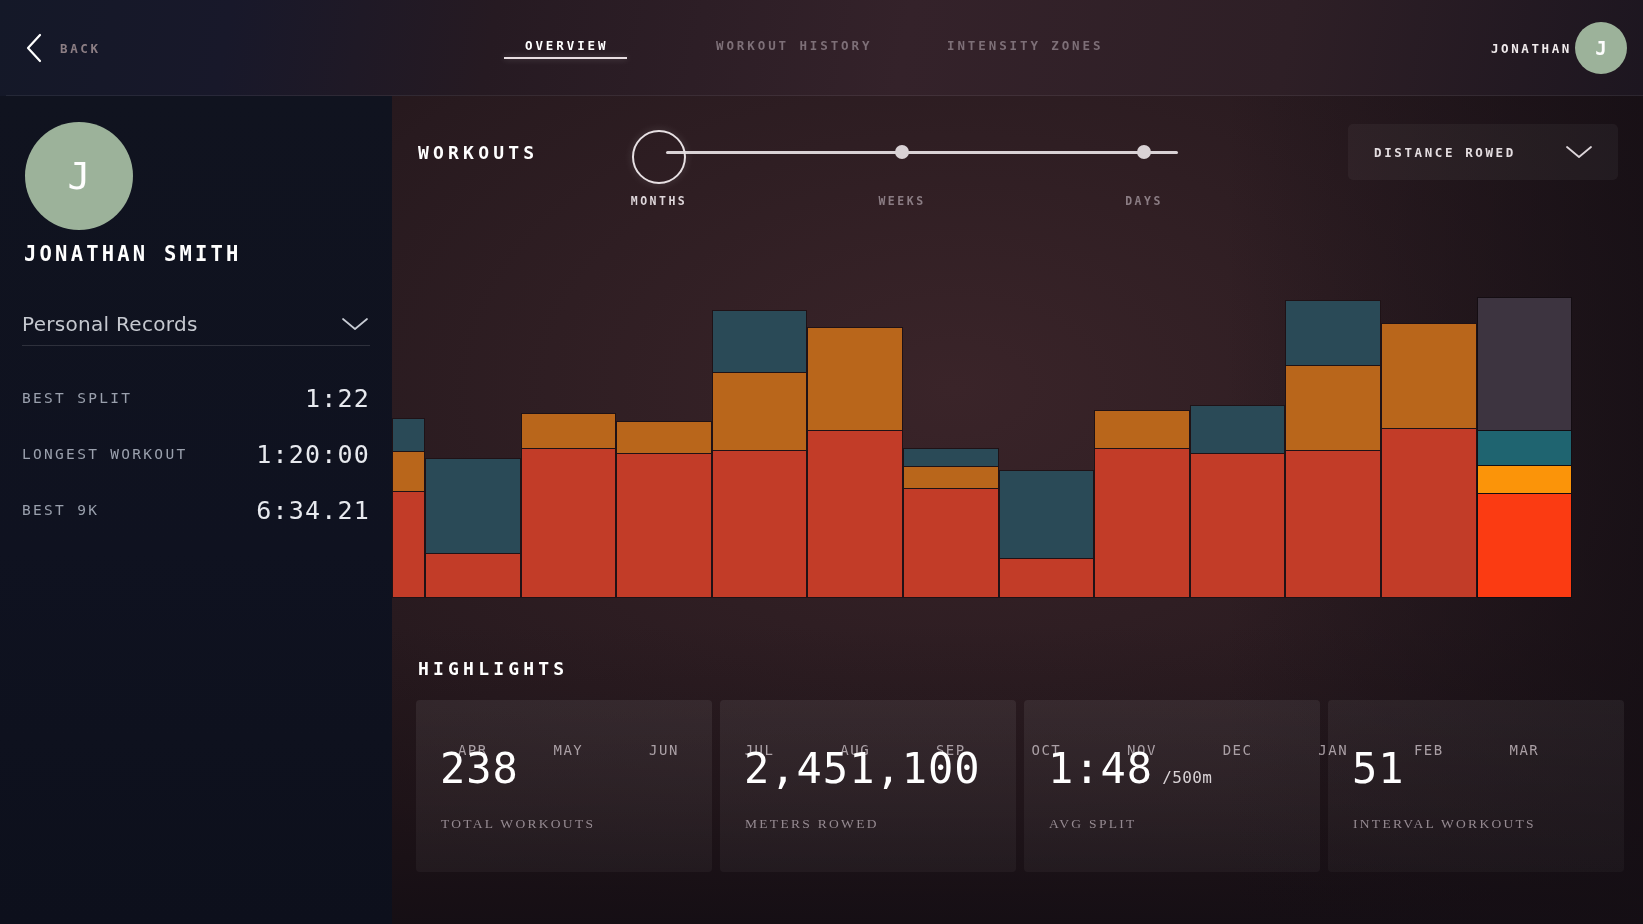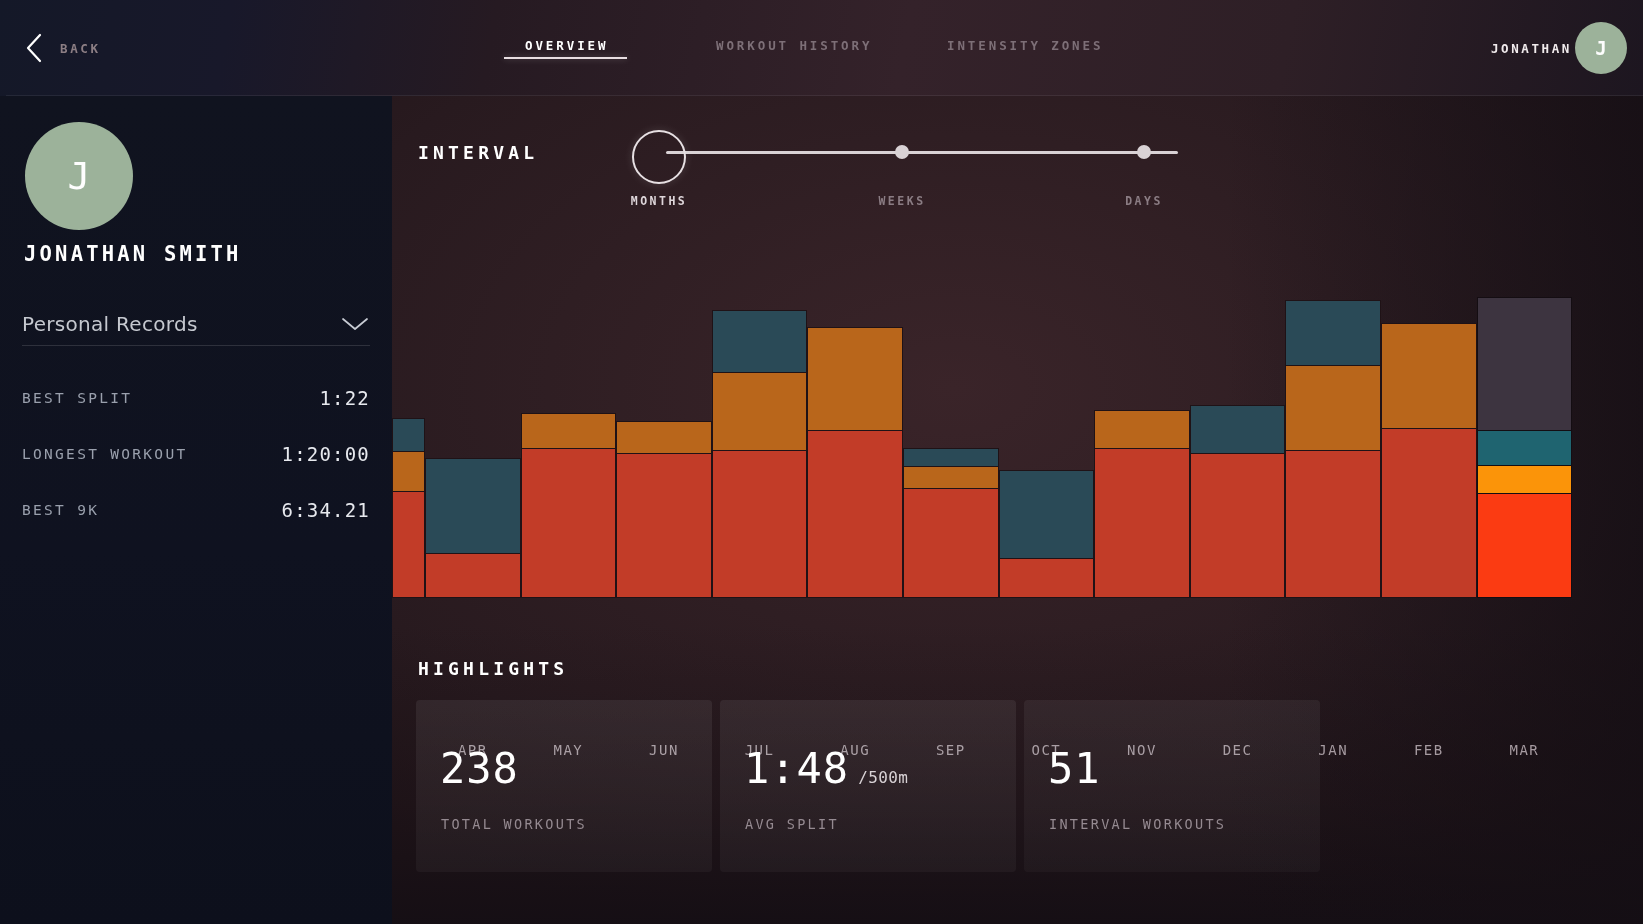--- a/index.html
+++ b/index.html
@@ -94,21 +94,21 @@
   }
   .pr-select-label {
     font-family:"DejaVu Sans", sans-serif;
     font-size:20px; color:#c5c8cf; letter-spacing:0.3px;
   }
   .pr-rows { position:absolute; left:22px; top:274px; width:348px; }
   .pr-row {
     height:56px; display:flex; align-items:center; justify-content:space-between;
   }
   .pr-key { font-size:14.5px; letter-spacing:2.3px; color:#9aa0ad; }
-  .pr-val { font-size:19px; letter-spacing:1.2px; color:#e7e9ee; }
+  .pr-val { font-size:25px; letter-spacing:1.2px; color:#e7e9ee; }
 
   
   .content { position:absolute; left:392px; top:96px; width:1251px; height:828px; z-index:4; }
 
   .section-title {
     position:absolute; font-size:18px; letter-spacing:4.2px; font-weight:700; color:#fff;
   }
   #workouts-title { left:26px; top:46px; }
   #highlights-title { left:26px; top:562px; }
 
@@ -178,20 +178,21 @@
   .card-value {
     position:absolute; left:24px; top:44px;
     font-size:42px; letter-spacing:1px; color:#fff; font-weight:400;
     display:flex; align-items:baseline; gap:9px; white-space:nowrap;
   }
   .card-unit { font-size:16px; color:#d8d2d5; letter-spacing:0.4px; }
   .card-label {
     position:absolute; left:25px; top:116px;
     font-size:13.5px; letter-spacing:2.3px; color:#958a91;
     white-space:nowrap;
+    font-family:Liberation Serif, serif;
   }
 </style>
 </head>
 <body>
 
 <div id="app">
   <div class="bg-main"></div>
   <div class="bg-top"></div>
 
   <div class="header">
@@ -239,32 +240,38 @@
       </div>
       <div class="pr-row">
         <span class="pr-key">BEST 9K</span>
         <span class="pr-val">6:34.21</span>
       </div>
     </div>
   </div>
 
   <div class="content">
 
-    <div class="section-title" id="workouts-title">INTERVAL</div>
+    <div class="section-title" id="workouts-title">WORKOUTS</div>
 
     <div class="slider">
       <div class="slider-track"></div>
       <div class="slider-knob"></div>
       <div class="slider-dot d2"></div>
       <div class="slider-dot d3"></div>
       <div class="slider-lab active" style="left:27px;">MONTHS</div>
       <div class="slider-lab" style="left:270px;">WEEKS</div>
       <div class="slider-lab" style="left:512px;">DAYS</div>
     </div>
 
+    <div class="dropdown">
+      <span class="dropdown-label">DISTANCE ROWED</span>
+      <svg width="30" height="18" viewBox="0 0 30 18">
+        <polyline points="3,4 15,14 27,4" fill="none" stroke="#ddd6da" stroke-width="1.8" stroke-linecap="round" stroke-linejoin="round"></polyline>
+      </svg>
+    </div>
 
     <div class="chart">
       <div class="year-marks" id="year-marks">
           <div class="year-mark" style="left: 941.2px;">2020</div>
           <div class="year-mark" style="left: 1132.4px;">NOW</div>
         </div>
       <div class="bars" id="bars">
           <div class="bar-col" style="width: 33px;">
             <div class="seg" style="height: 33px; background: rgb(42, 74, 87);"></div>
             <div class="seg" style="height: 40px; background: rgb(185, 102, 27);"></div>
@@ -344,20 +351,26 @@
 
     <div class="cards">
       <div class="card">
         <div class="card-value">
           <span>238</span>
         </div>
         <div class="card-label">TOTAL WORKOUTS</div>
       </div>
       <div class="card">
         <div class="card-value">
+          <span>2,451,100</span>
+        </div>
+        <div class="card-label">METERS ROWED</div>
+      </div>
+      <div class="card">
+        <div class="card-value">
           <span>1:48</span>
           <span class="card-unit">/500m</span>
         </div>
         <div class="card-label">AVG SPLIT</div>
       </div>
       <div class="card dim">
         <div class="card-value">
           <span>51</span>
         </div>
         <div class="card-label">INTERVAL WORKOUTS</div>

